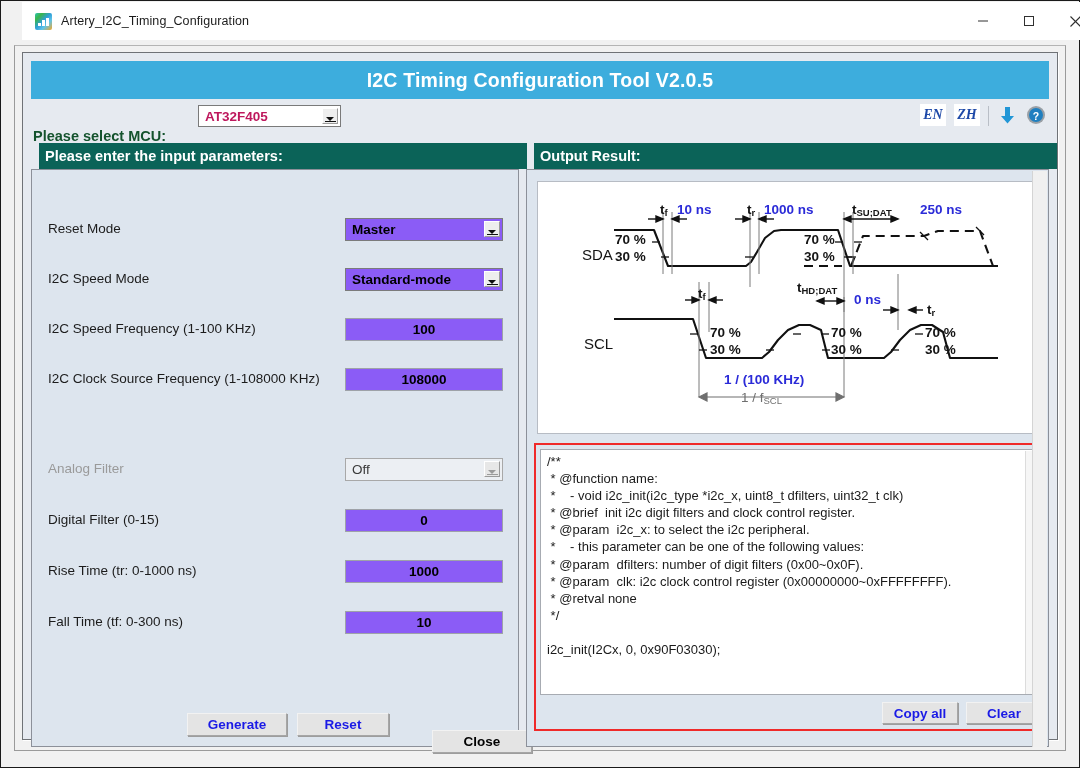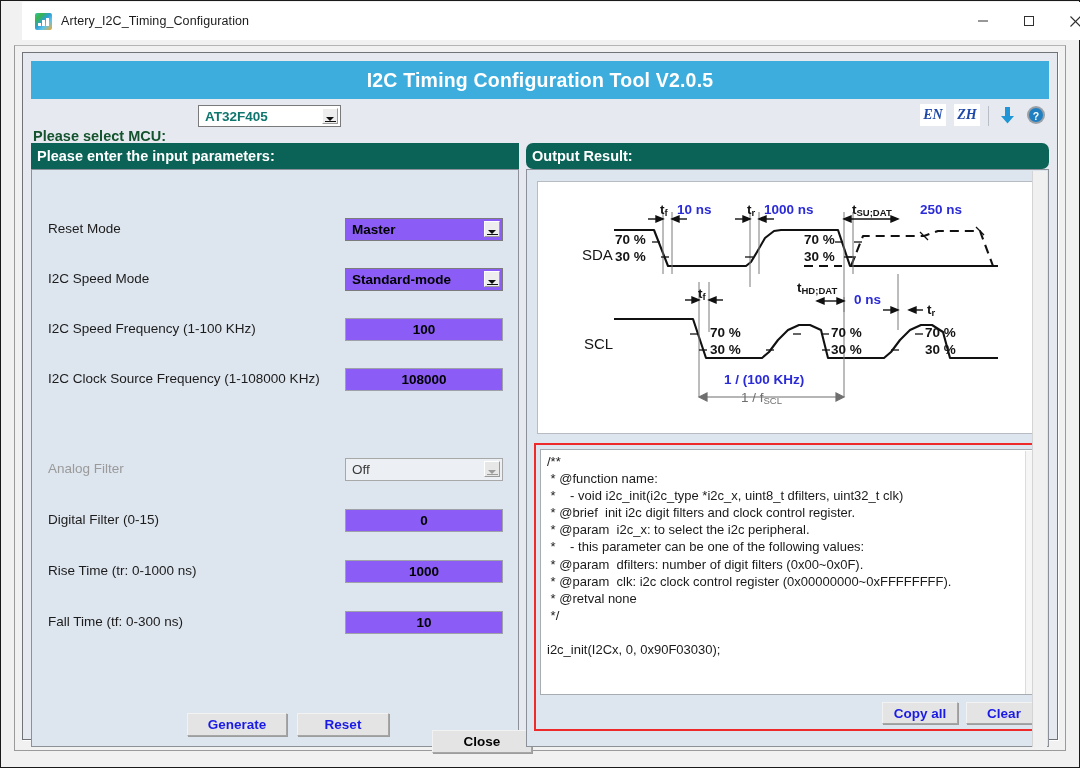--- a/index.html
+++ b/index.html
@@ -85,21 +85,21 @@
   .mcu-label {
     position: absolute; left: 2px; top: 23px;
     font-size: 14.5px; font-weight: bold; color: #14532d;
   }
   .mcu-select {
     position: absolute; left: 167px; top: 0px;
     width: 143px; height: 22px;
     background: #ffffff;
     border: 1px solid #7a7a7a;
     box-sizing: border-box;
-    font-size: 13.5px; font-weight: bold; color: #0f766e;
+    font-size: 13.5px; font-weight: bold; color: #be185d;
     display: flex; align-items: center;
   }
   .mcu-select .val { margin-left: 6px; }
   .combo-arrow {
     position: absolute; right: 2px; top: 2px;
     width: 16px; height: 16px;
     background: #eeeeee;
     border: 1px solid #9a9a9a;
     border-top-color: #ffffff; border-left-color: #ffffff;
     box-sizing: border-box;
@@ -137,23 +137,24 @@
   
   .panel-head {
     position: absolute;
     height: 26px;
     background: #0b6358;
     color: #ffffff;
     font-size: 14.5px; font-weight: bold;
     display: flex; align-items: center;
     padding-left: 6px;
     box-sizing: border-box;
+    margin-left: 8px;
   }
   #left-head  { left: 8px;   top: 90px; width: 488px; }
-  #right-head { left: 503px; top: 90px; width: 523px; border-radius: 7px; }
+  #right-head { left: 503px; top: 90px; width: 523px; }
   .panel-body {
     position: absolute;
     background: #dde5ee;
     border: 1px solid #8c9099;
     box-sizing: border-box;
   }
   #left-body  { left: 8px;   top: 116px; width: 488px; height: 578px; }
   #right-body { left: 503px; top: 116px; width: 523px; height: 578px; }
   
   .frow {

